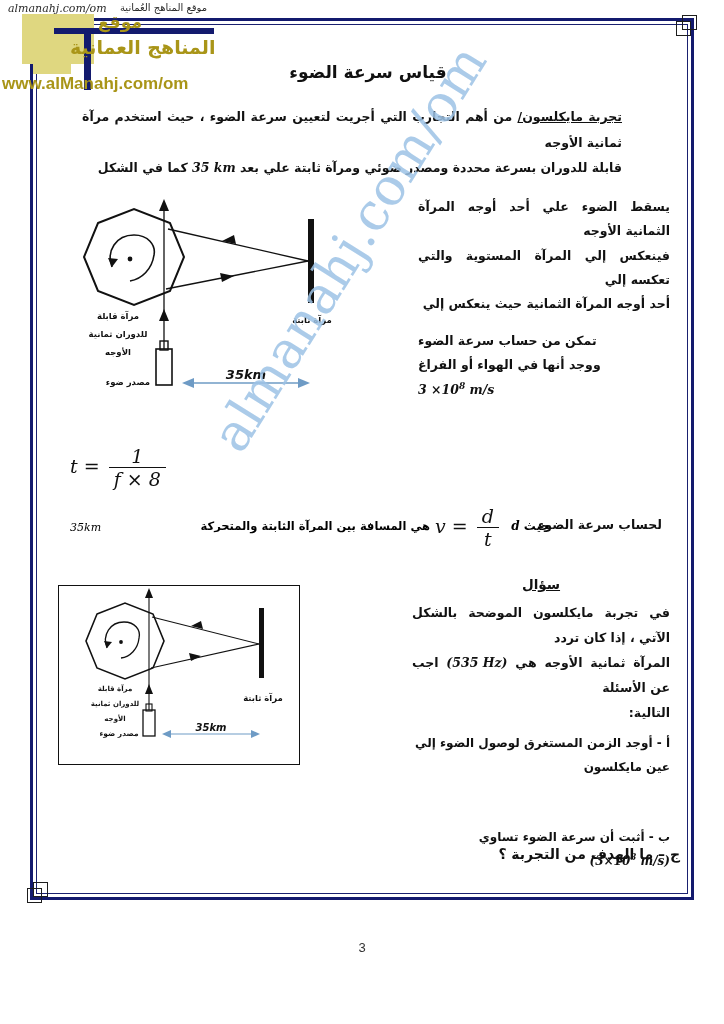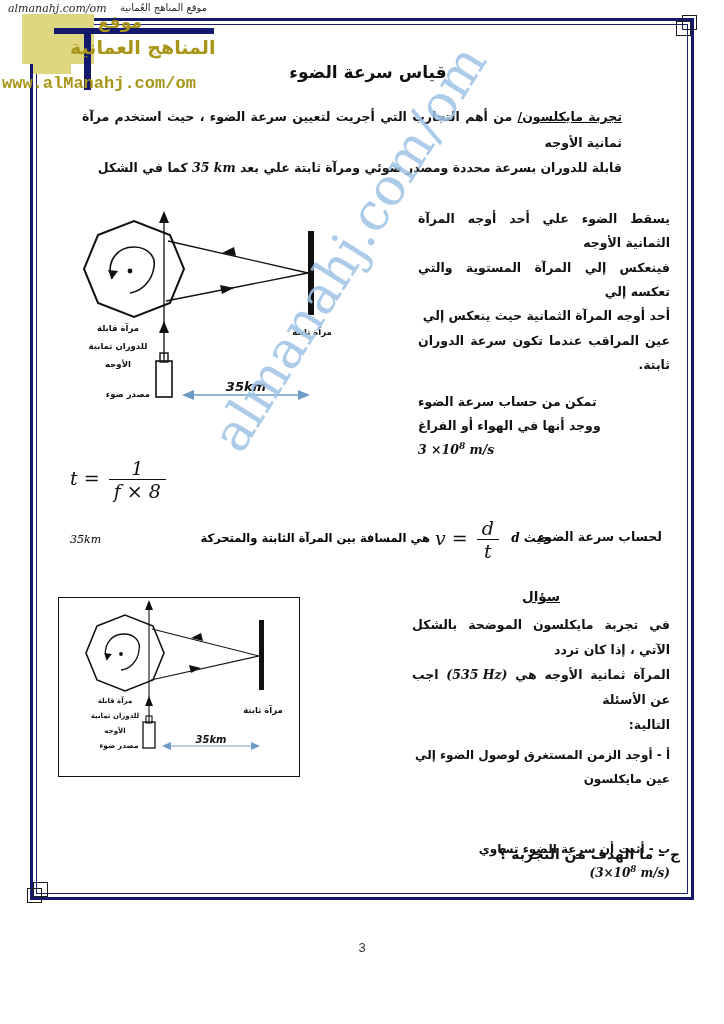--- a/index.html
+++ b/index.html
@@ -125,21 +125,21 @@
     left: 84px;
     top: 30px;
     width: 7px;
     height: 60px;
     background: #131a6e;
   }
   .logo-url {
     position: absolute;
     left: 2px;
     top: 74px;
-    font-family: Liberation Mono, monospace;
+    font-family: Liberation Sans, sans-serif;
     font-weight: bold;
     font-size: 17px;
     color: #a99518;
     direction: ltr;
     white-space: nowrap;
   }
 
   
   .wm {
     position: absolute;
@@ -189,21 +189,21 @@
     font-family: "DejaVu Serif", serif;
     font-style: italic;
     direction: ltr;
     display: inline-block;
   }
   .sup { font-size: .72em; vertical-align: super; }
 
   
   .band {
     position: relative;
-    margin-top: 26px;
+    margin-top: 14px;
     height: 238px;
   }
   .band-text {
     position: absolute;
     right: 10px;
     top: 0;
     width: 252px;
     font-size: 12.5px;
     font-weight: bold;
     line-height: 1.95;
@@ -360,21 +360,20 @@
       <span class="math">35 km</span>
       <span>كما في الشكل</span>
     </div>
 
     <div class="band">
 
       <div class="band-text">
         <div>يسقط الضوء علي أحد أوجه المرآة الثمانية  الأوجه</div>
         <div>فينعكس  إلي  المرآة المستوية والتي تعكسه إلي</div>
         <div>أحد أوجه المرآة الثمانية حيث ينعكس إلي</div>
-        <div>عين المراقب عندما تكون سرعة الدوران ثابتة.</div>
         <div style="height:12px"></div>
         <div class="center-ln">تمكن  من  حساب سرعة الضوء</div>
         <div class="center-ln">
           <span>ووجد أنها في الهواء أو الفراغ</span>
           <span class="math"><span>3 ×10</span><span class="sup">8</span> <span>m/s</span></span>
         </div>
       </div>
 
       <div class="band-fig">
         <svg width="300" height="232" viewBox="0 0 300 232">

